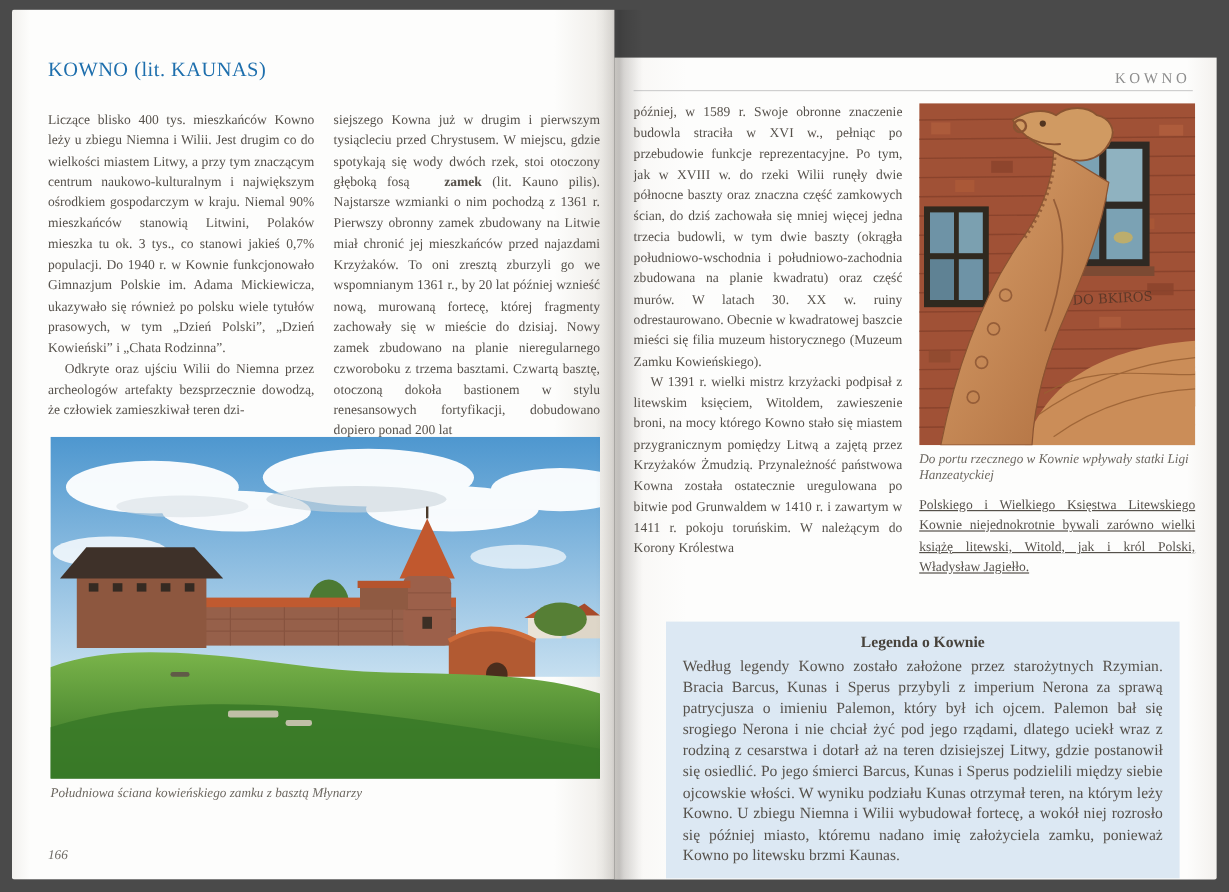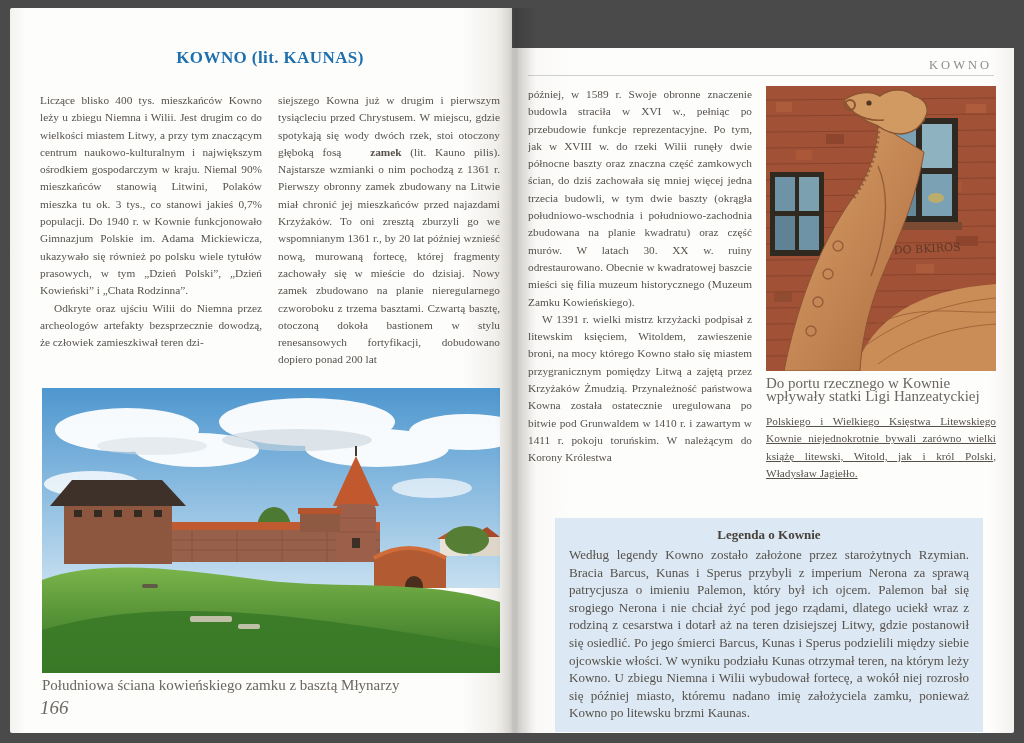--- a/index.html
+++ b/index.html
@@ -10,32 +10,32 @@
   *{margin:0;padding:0;box-sizing:border-box;}
   html,body{width:1024px;height:743px;overflow:hidden;}
   body{background:var(--c-frame_bg);font-family:"Liberation Serif","DejaVu Serif",serif;color:var(--c-body_text);}
   .book{position:absolute;left:10px;top:8px;width:1004px;height:725px;border-radius:2px;overflow:hidden;}
   .page{position:absolute;top:0;height:725px;width:502px;}
   .page-left{left:0;background:linear-gradient(to right,#f2f1ee 0,#fdfdfc 3%,#fdfdfc 90%,#efede9 98%,#e2dfda 100%);}
   .page-right{left:502px;background:linear-gradient(to right,#dcd9d4 0,#efedea 1.5%,#f9f8f6 4%,#fdfdfc 12%,#fdfdfc 95%,#f3f1ee 100%);margin-top:40px;}
   .spine{position:absolute;left:486px;top:0;width:40px;height:725px;pointer-events:none;
     background:linear-gradient(to right,rgba(0,0,0,0) 0,rgba(0,0,0,.06) 35%,rgba(0,0,0,.16) 50%,rgba(0,0,0,.10) 62%,rgba(0,0,0,0) 100%);}
   
-  .lp-title{position:absolute;left:30px;top:40px;width:460px;text-align:center;
-    font-size:17px;font-weight:bold;color:var(--c-accent_blue);letter-spacing:.4px;}
+  .lp-title{position:absolute;left:30px;top:40px;width:460px;text-align:left;
+    font-size:17px;font-weight:normal;color:var(--c-accent_blue);letter-spacing:.4px;}
   .cols{display:flex;}
   .lp-cols{position:absolute;left:30px;top:84px;width:460px;height:296px;overflow:hidden;gap:16px;}
   .col{width:222px;}
   p.body{font-size:11.3px;line-height:17.3px;text-align:justify;}
   p.indent{text-indent:14px;}
   figure{position:absolute;}
-  .lp-figure{left:32px;top:380px;width:382px;}
+  .lp-figure{left:32px;top:356px;width:382px;}
   .photo{display:block;}
-  figcaption{font-size:15px;line-height:13px;color:var(--c-caption_gray);margin-top:6px;}
-  .pagenum{position:absolute;font-style:italic;font-size:19px;color:#6e6a64;}
+  figcaption{font-style:italic;font-size:11px;line-height:13px;color:var(--c-caption_gray);margin-top:6px;}
+  .pagenum{position:absolute;font-style:italic;font-size:11px;color:#6e6a64;}
   .pn-left{left:30px;bottom:14px;}
   .pn-right{right:40px;bottom:14px;}
   
   .running-head{position:absolute;top:10px;right:22px;font-size:12.5px;letter-spacing:3px;color:var(--c-header_gray);}
   .head-rule{position:absolute;top:27px;left:16px;width:466px;height:1px;background:var(--c-rule_gray);}
   .rp-cols{position:absolute;left:16px;top:38px;width:468px;gap:14px;}
   .rp-col1{width:224px;height:426px;overflow:hidden;}
   .rp-col2{width:230px;}
   .rp-figure{position:static;width:230px;}
   .rp-col2 p.body{margin-top:10px;text-decoration:underline;}

